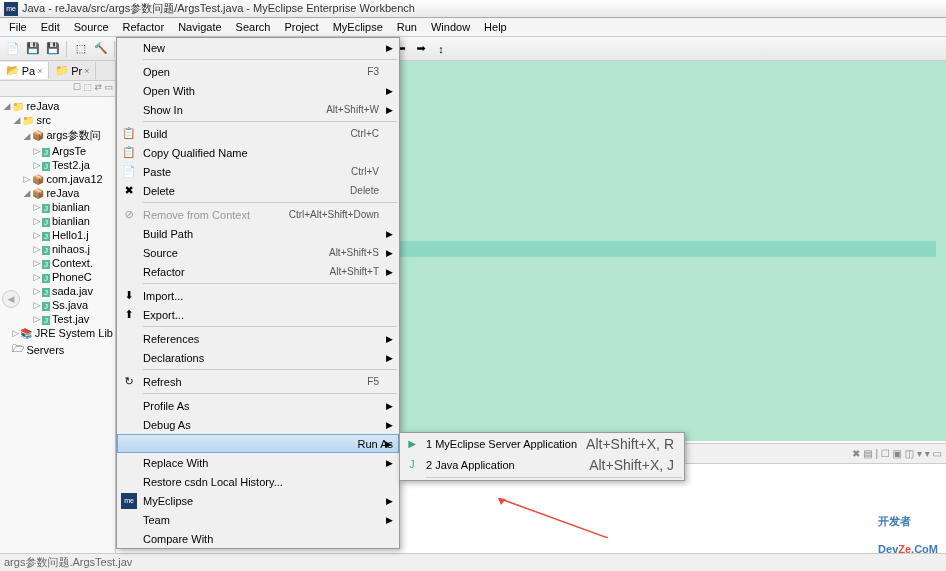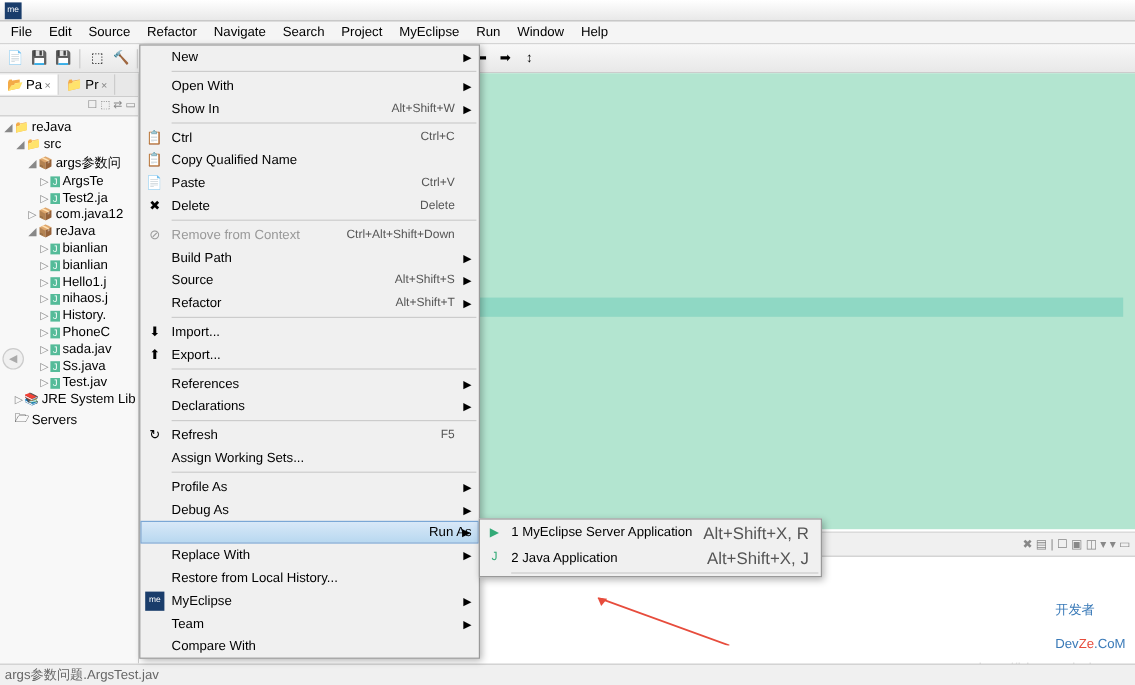--- a/index.html
+++ b/index.html
@@ -40,31 +40,32 @@
 .cm-arrow { position:absolute; right:6px; font-size:9px; }
 .cm-short { position:absolute; right:20px; color:#555; font-size:10px; }
 .cm-ico { position:absolute; left:4px; width:16px; height:16px; display:flex; align-items:center; justify-content:center; }
 .submenu { position:absolute; left:399px; top:432px; width:286px; background:#f0f0f0; border:1px solid #999; box-shadow:2px 2px 6px rgba(0,0,0,0.3); z-index:101; }
 .sm-item { display:flex; align-items:center; height:21px; padding:0 6px 0 26px; position:relative; }
 .sm-item:hover, .sm-item.hover { background:linear-gradient(#d8e8f8,#b8d8f0); border:1px solid #7aa7d6; padding:0 5px 0 25px; height:21px; }
 .sm-short { position:absolute; right:10px; color:#555; font-size:14px; }
 .sm-sep { height:1px; background:#ccc; margin:2px 2px 2px 26px; }
 .status { position:absolute; bottom:0; left:0; right:0; height:18px; background:#f0f0f0; border-top:1px solid #ccc; padding:1px 4px; font-size:10px; color:#666; }
 .arrow-line { position:absolute; left:498px; top:498px; width:110px; height:40px; z-index:102; pointer-events:none; }
-.watermark { position:absolute; right:8px; bottom:24px; font-size:24px; font-weight:normal; pointer-events:none; }
+.watermark { position:absolute; right:8px; bottom:12px; font-size:24px; font-weight:bold; pointer-events:none; }
 .watermark .w1 { color:#3a7ab8; }
 .watermark .w2 { color:#e74c3c; }
 .watermark-url { position:absolute; right:36px; bottom:6px; color:#ccc; font-size:13px; pointer-events:none; }
 .circle-nav { position:absolute; left:2px; top:290px; width:18px; height:18px; border-radius:50%; background:#f0f0f0; border:1px solid #ccc; display:flex; align-items:center; justify-content:center; font-size:9px; color:#aaa; }
 </style>
 </head>
 <body>
 
 <div class="titlebar">
   <span class="ico">me</span>
+  <span class="txt">Java - reJava/src/args参数问题/ArgsTest.java - MyEclipse Enterprise Workbench</span>
 </div>
 
 <div class="menubar" id="menubar">
     <span>File</span>
     <span>Edit</span>
     <span>Source</span>
     <span>Refactor</span>
     <span>Navigate</span>
     <span>Search</span>
     <span>Project</span>
@@ -182,21 +183,21 @@
         <div class="tree-item">
           <span class="ind" style="width:30px"></span>
           <span class="tw">▷</span>
           <span style="font-size:10px;margin-right:2px"><span style="background:#5b9;color:#fff;padding:0 2px;font-size:8px">J</span></span>
           <span>nihaos.j</span>
         </div>
         <div class="tree-item">
           <span class="ind" style="width:30px"></span>
           <span class="tw">▷</span>
           <span style="font-size:10px;margin-right:2px"><span style="background:#5b9;color:#fff;padding:0 2px;font-size:8px">J</span></span>
-          <span>History.</span>
+          <span>Context.</span>
         </div>
         <div class="tree-item">
           <span class="ind" style="width:30px"></span>
           <span class="tw">▷</span>
           <span style="font-size:10px;margin-right:2px"><span style="background:#5b9;color:#fff;padding:0 2px;font-size:8px">J</span></span>
           <span>PhoneC</span>
         </div>
         <div class="tree-item">
           <span class="ind" style="width:30px"></span>
           <span class="tw">▷</span>
@@ -257,32 +258,36 @@
 
 <div class="circle-nav">◀</div>
 
 <div class="context-menu" id="cmenu">
     <div class="cm-item">
       <span>New</span>
       <span class="cm-arrow">▶</span>
     </div>
     <div class="cm-sep"></div>
     <div class="cm-item">
+      <span>Open</span>
+      <span class="cm-short">F3</span>
+    </div>
+    <div class="cm-item">
       <span>Open With</span>
       <span class="cm-arrow">▶</span>
     </div>
     <div class="cm-item">
       <span>Show In</span>
       <span class="cm-short">Alt+Shift+W</span>
       <span class="cm-arrow">▶</span>
     </div>
     <div class="cm-sep"></div>
     <div class="cm-item">
       <span class="cm-ico" style="font-size:11px">📋</span>
-      <span>Ctrl</span>
+      <span>Build</span>
       <span class="cm-short">Ctrl+C</span>
     </div>
     <div class="cm-item">
       <span class="cm-ico" style="font-size:11px">📋</span>
       <span>Copy Qualified Name</span>
     </div>
     <div class="cm-item">
       <span class="cm-ico" style="font-size:11px">📄</span>
       <span>Paste</span>
       <span class="cm-short">Ctrl+V</span>
@@ -329,42 +334,39 @@
     <div class="cm-item">
       <span>Declarations</span>
       <span class="cm-arrow">▶</span>
     </div>
     <div class="cm-sep"></div>
     <div class="cm-item">
       <span class="cm-ico" style="font-size:11px">↻</span>
       <span>Refresh</span>
       <span class="cm-short">F5</span>
     </div>
-    <div class="cm-item">
-      <span>Assign Working Sets...</span>
-    </div>
     <div class="cm-sep"></div>
     <div class="cm-item">
       <span>Profile As</span>
       <span class="cm-arrow">▶</span>
     </div>
     <div class="cm-item">
       <span>Debug As</span>
       <span class="cm-arrow">▶</span>
     </div>
     <div class="cm-item hover">
       <span>Run As</span>
       <span class="cm-arrow">▶</span>
     </div>
     <div class="cm-item">
       <span>Replace With</span>
       <span class="cm-arrow">▶</span>
     </div>
     <div class="cm-item">
-      <span>Restore from Local History...</span>
+      <span>Restore csdn Local History...</span>
     </div>
     <div class="cm-item">
       <span class="cm-ico" style="background:#1a3d6b;color:#fff;font-size:7px">me</span>
       <span>MyEclipse</span>
       <span class="cm-arrow">▶</span>
     </div>
     <div class="cm-item">
       <span>Team</span>
       <span class="cm-arrow">▶</span>
     </div>

